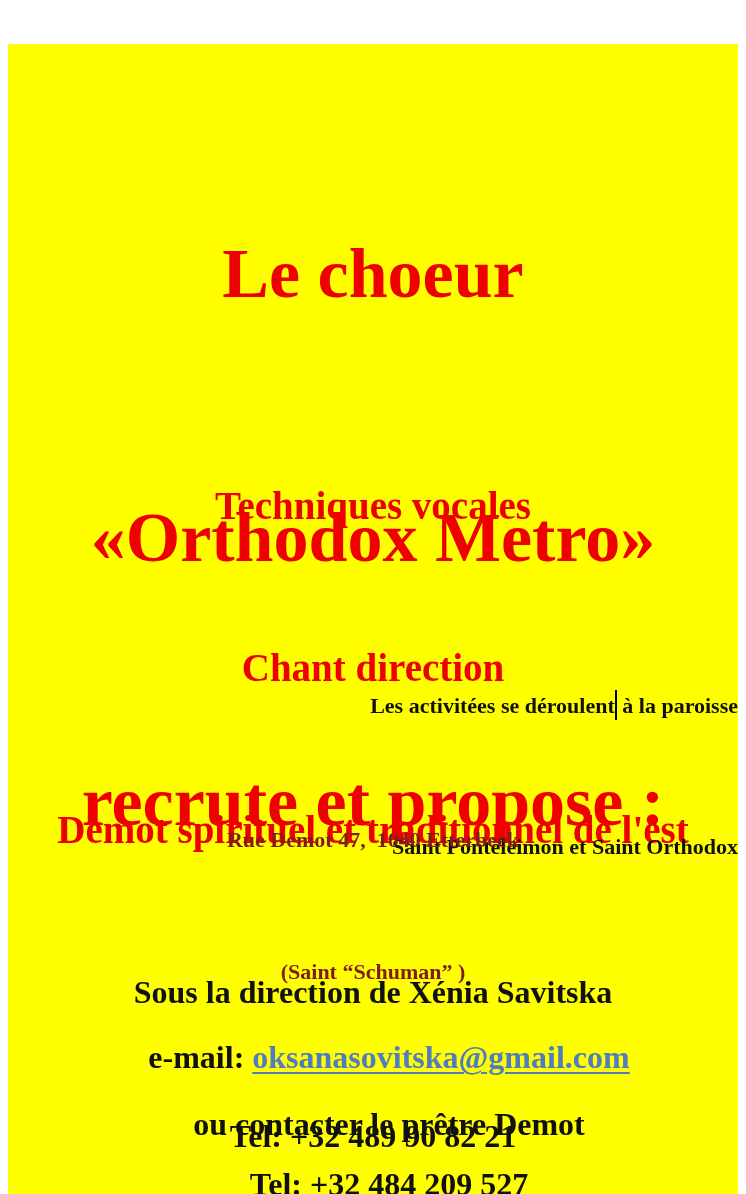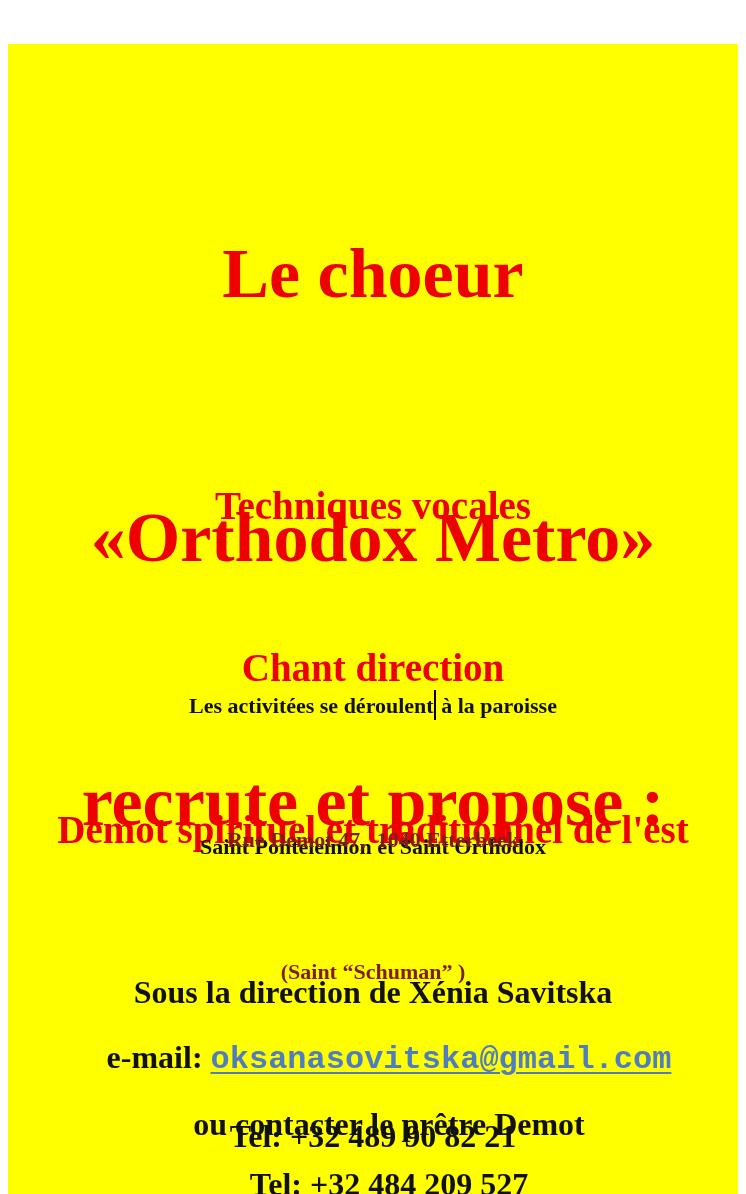--- a/index.html
+++ b/index.html
@@ -41,20 +41,21 @@
     top: 327px;
     font-size: 39px;
     line-height: 54px;
     color: #ee0000;
   }
   .venue-block {
     top: 544px;
     font-size: 22px;
     line-height: 47px;
     color: #111111;
+    text-align: right;
   }
   .address-block {
     top: 686px;
     font-size: 22px;
     line-height: 44px;
     color: #7f1d1d;
   }
   .contact {
     font-size: 32px;
     line-height: 48px;
@@ -68,21 +69,20 @@
   .uname {
     text-decoration-thickness: 2px;
     text-underline-offset: 4px;
   }
   a.email-link {
     color: #4f7dbf;
     text-decoration: underline;
     text-decoration-thickness: 2px;
     text-underline-offset: 4px;
     cursor: pointer;
-    font-family: Liberation Mono, monospace;
   }
   .text-caret {
     display: inline-block;
     width: 2px;
     height: 30px;
     background: #000000;
     vertical-align: -7px;
   }
 </style>
 </head>

